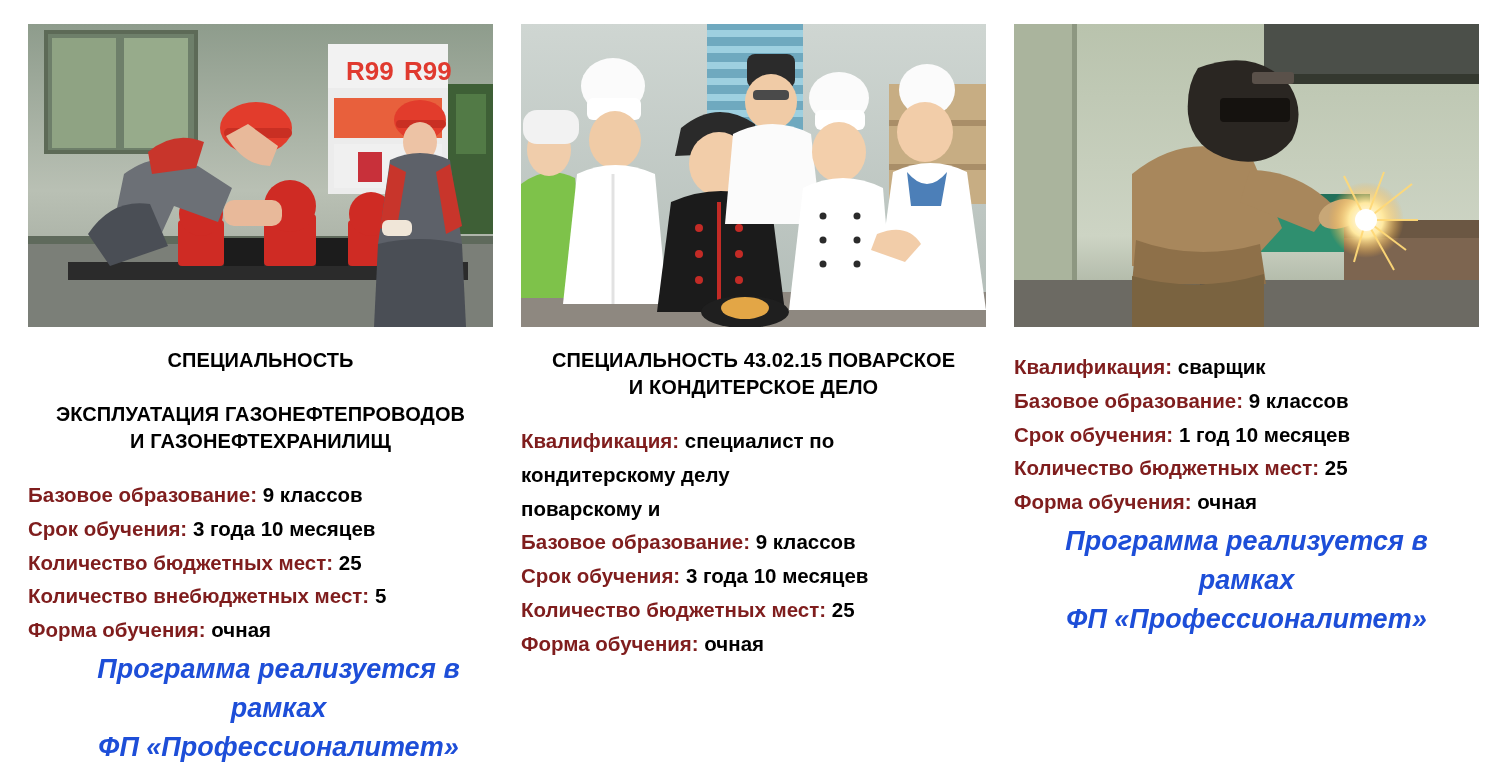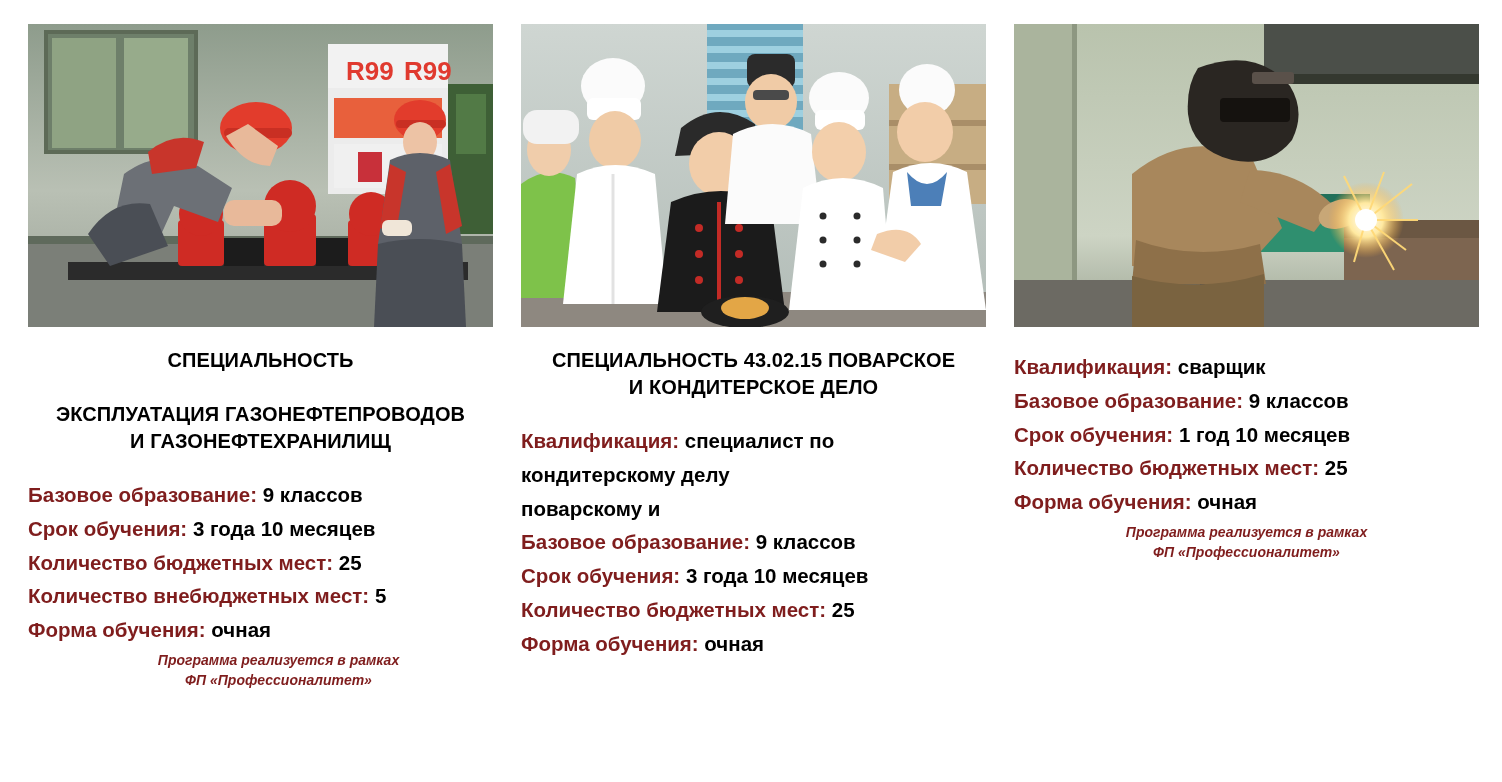--- a/index.html
+++ b/index.html
@@ -77,22 +77,22 @@
     font-weight: bold;
   }
   .detail-value {
     color: #000;
     font-weight: bold;
   }
   .note {
     margin-top: 4px;
     font-style: italic;
     font-weight: bold;
-    color: #7f1d1d;
-    font-size: 14px;
+    color: #1d4ed8;
+    font-size: 27px;
     line-height: 1.45;
     text-align: center;
   }
   .col-1 .note { text-align: center; padding-left: 36px; }
   .col-3 .note { text-align: center; }
   .note span { display: block; }
 </style>
 </head>
 <body>
 

